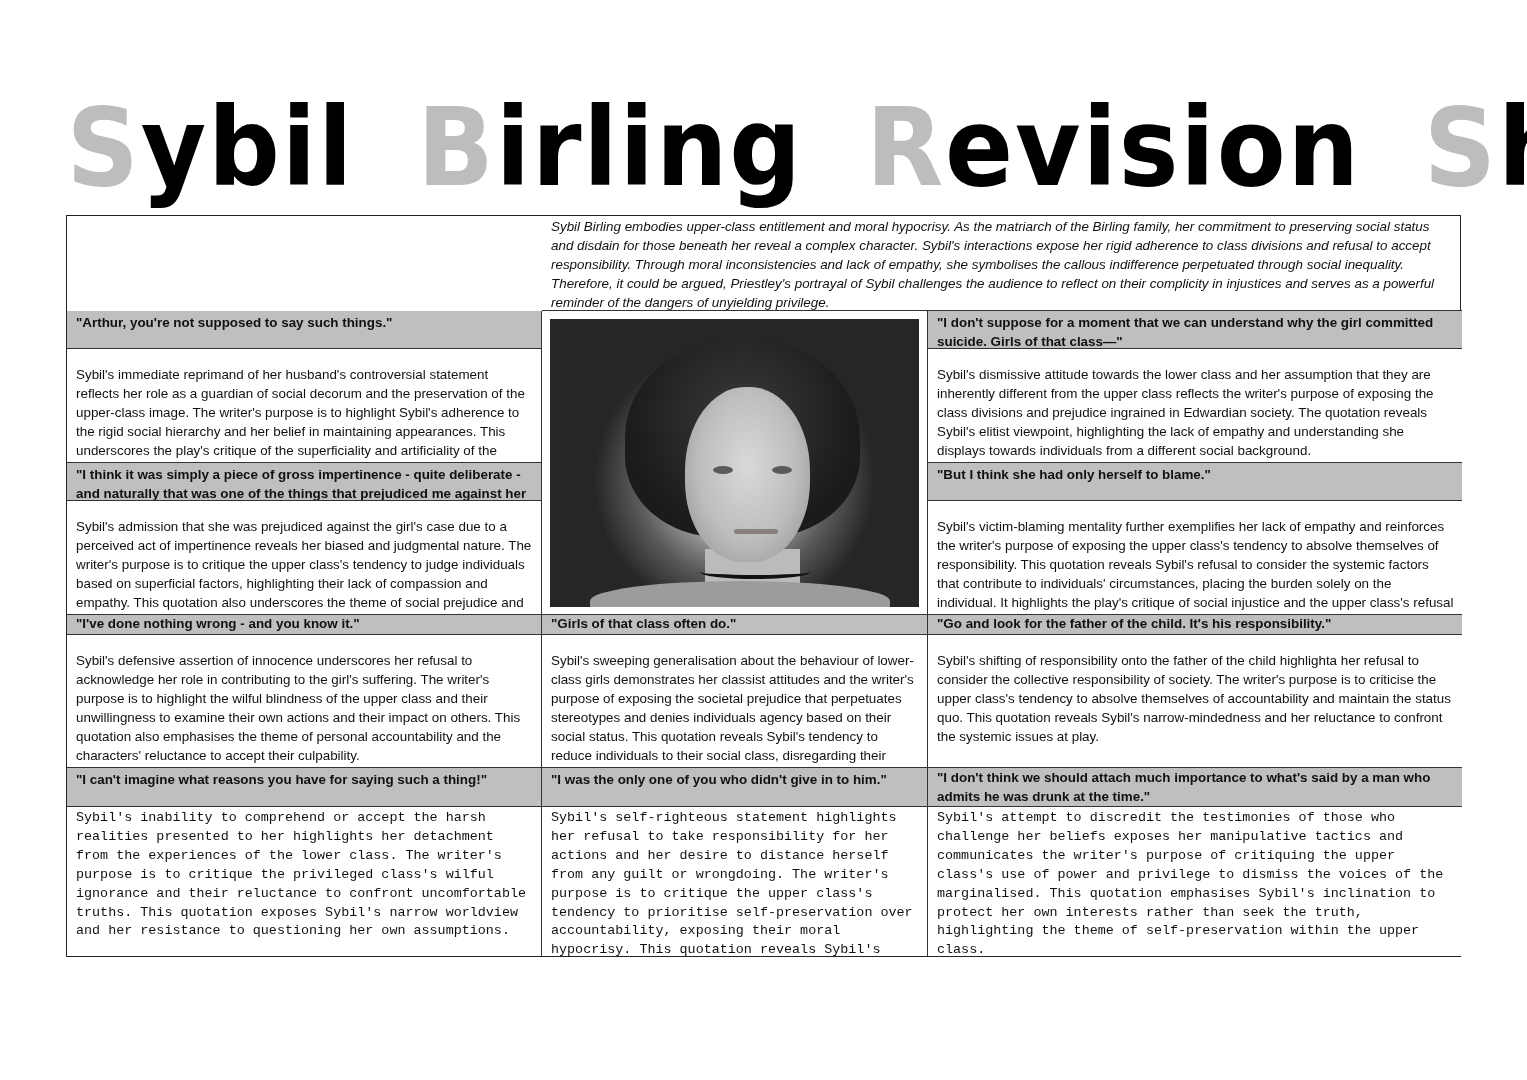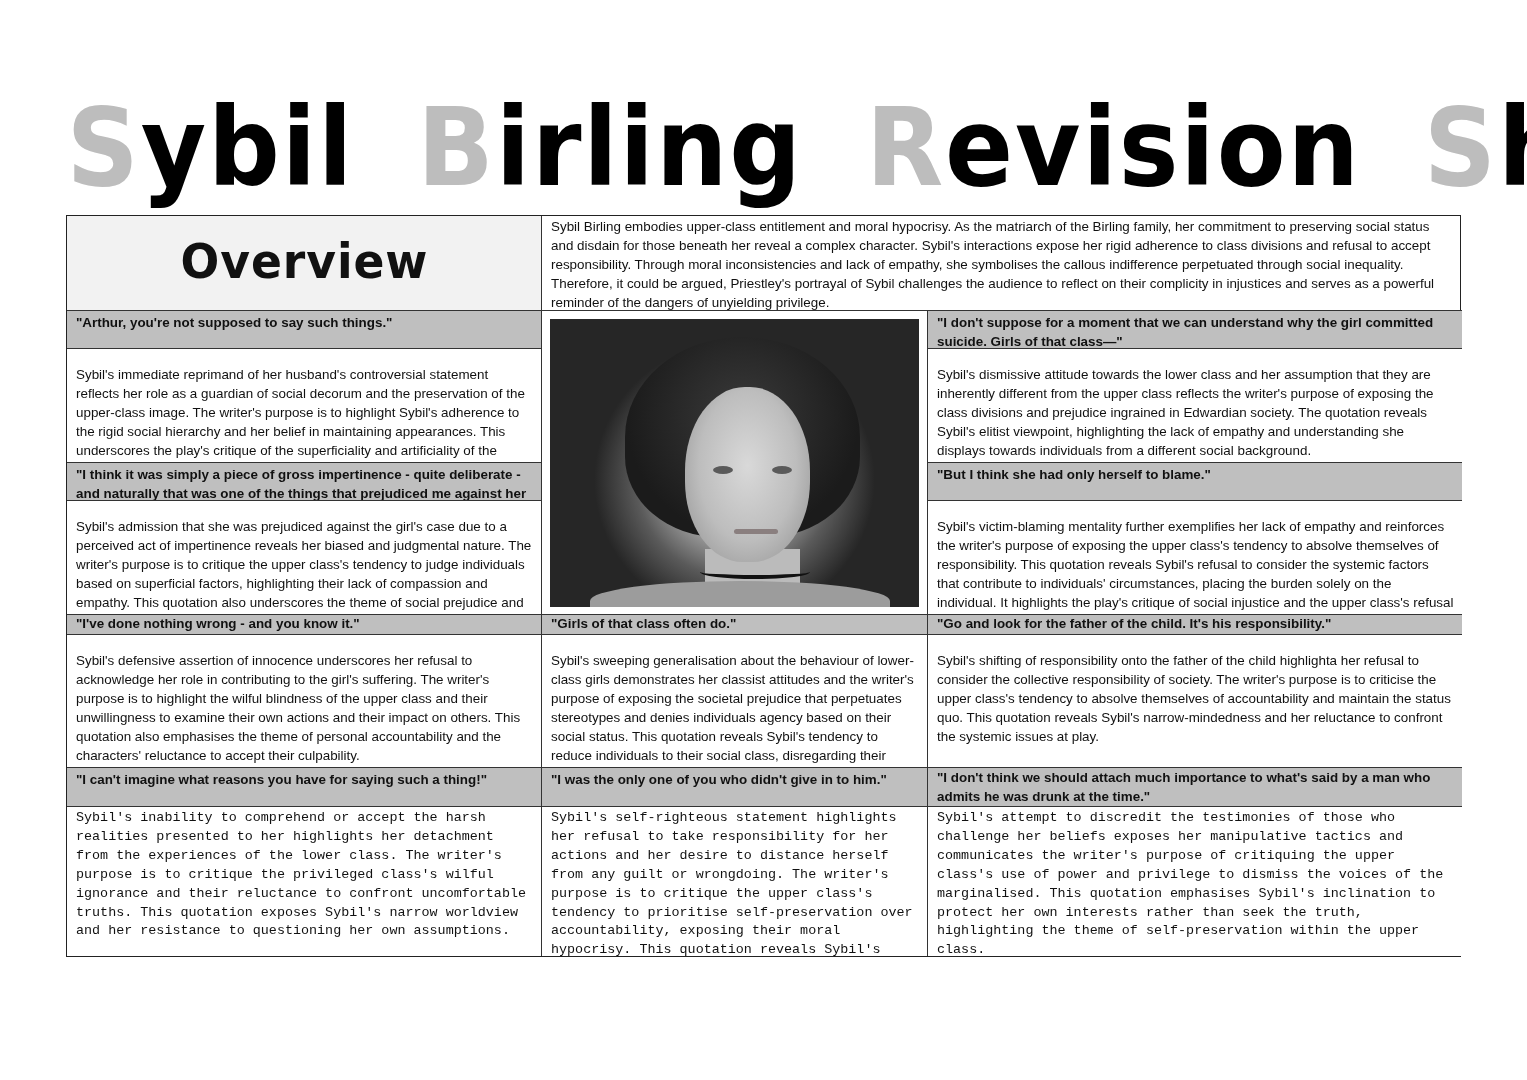--- a/index.html
+++ b/index.html
@@ -30,21 +30,21 @@
     .cell.hdr { background: #bfbfbf; font-weight: bold; padding-top: 3px; }
     .cell.body { background: #ffffff; padding-top: 17px; }
     .cell.last-col { border-right: none; }
     .cell.last-row { border-bottom: none; font-family: Liberation Mono, monospace; }
     .overview-head {
       background: #f2f2f2; display: flex; align-items: center; justify-content: center;
       font-family: "DejaVu Sans", sans-serif; font-weight: bold; font-size: 48px;
       letter-spacing: 1px; padding: 0;
     }
     .overview-head span { transform: scaleX(0.95); display: inline-block; margin-top: -4px; }
-    .overview-text { padding: 2px 8px 0 9px; font-size: 13.4px; line-height: 18.9px; }
+    .overview-text { padding: 2px 8px 0 9px; font-size: 13.4px; line-height: 18.9px; font-style: italic; }
     .photo-cell { padding: 0; background: #fff; }
     .photo {
       position: absolute; left: 8px; top: 8px; width: 369px; height: 288px;
       background: radial-gradient(ellipse 38% 48% at 50% 56%, #cfcfcf 0%, #a8a8a8 40%, #5a5a5a 70%, #262626 100%);
       overflow: hidden;
     }
     .photo .hair {
       position: absolute; left: 75px; top: 18px; width: 235px; height: 200px;
       border-radius: 50% 50% 40% 40%;
       background: radial-gradient(ellipse at 50% 40%, #3a3a3a 0%, #1b1b1b 70%);
@@ -74,23 +74,20 @@
 
 <div class="title">
   <span class="word"><span class="cap">S</span><span>ybil</span></span>
   <span class="word"><span class="cap">B</span><span>irling</span></span>
   <span class="word"><span class="cap">R</span><span>evision</span></span>
   <span class="word"><span class="cap">S</span><span>heet</span></span>
 </div>
 
 <div class="sheet">
 
-  <div class="cell overview-head" style="left:0;top:0;width:475px;height:95px;">
-    <span>Overview</span>
-  </div>
   <div class="cell last-col overview-text" style="left:475px;top:0;width:920px;height:95px;">Sybil Birling embodies upper-class entitlement and moral hypocrisy. As the matriarch of the Birling family, her commitment to preserving social status and disdain for those beneath her reveal a complex character. Sybil's interactions expose her rigid adherence to class divisions and refusal to accept responsibility. Through moral inconsistencies and lack of empathy, she symbolises the callous indifference perpetuated through social inequality. Therefore, it could be argued, Priestley's portrayal of Sybil challenges the audience to reflect on their complicity in injustices and serves as a powerful reminder of the dangers of unyielding privilege.</div>
 
   <div class="cell hdr" style="left:0;top:95px;width:475px;height:38px;">"Arthur, you're not supposed to say such things."</div>
   <div class="cell body" style="left:0;top:133px;width:475px;height:114px;">Sybil's immediate reprimand of her husband's controversial statement reflects her role as a guardian of social decorum and the preservation of the upper-class image. The writer's purpose is to highlight Sybil's adherence to the rigid social hierarchy and her belief in maintaining appearances. This underscores the play's critique of the superficiality and artificiality of the upper class.</div>
 
   <div class="cell photo-cell" style="left:475px;top:95px;width:386px;height:304px;">
     <div class="photo">
       <div class="hair"></div>
       <div class="neck"></div>
       <div class="dress"></div>

